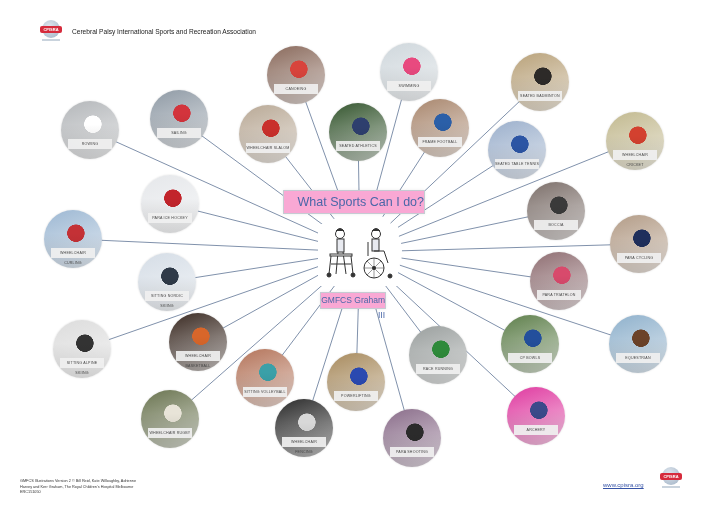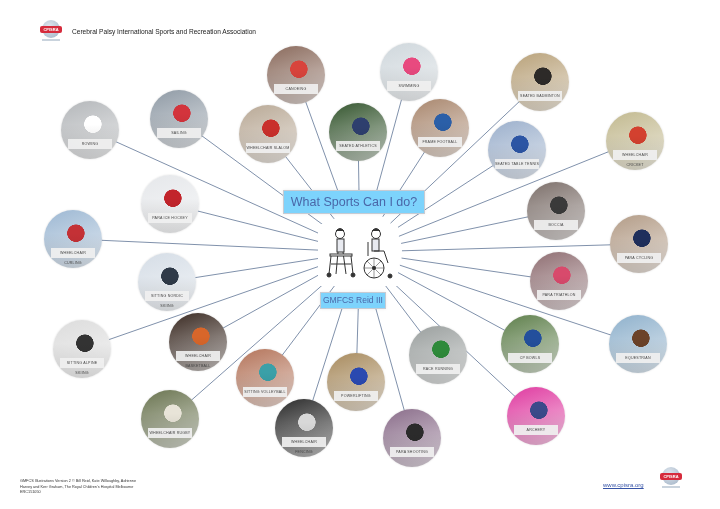--- a/index.html
+++ b/index.html
@@ -6,21 +6,21 @@
   body{width:720px;height:509px;position:relative;overflow:hidden;font-family:"Liberation Sans",sans-serif;}
   #lines{position:absolute;left:0;top:0;width:720px;height:509px;z-index:1;}
   .hdr{position:absolute;left:40px;top:20px;display:flex;align-items:center;z-index:3;}
   .logo{width:22px;height:22px;position:relative;}
   .logo .globe{position:absolute;left:2px;top:0;width:18px;height:18px;border-radius:50%;background:radial-gradient(circle at 40% 35%,#dfe6ee,#9fb1c4);}
   .logo .band{position:absolute;left:0;top:6px;width:22px;height:7px;background:#d62b3c;border-radius:2px;color:#fff;font-size:4px;font-weight:bold;line-height:7px;text-align:center;}
   .logo .tag{position:absolute;left:2px;top:19px;width:18px;height:2px;background:#c9d3dd;}
   .hdr-title{margin-left:10px;font-size:6.6px;color:#222;}
   .circle{position:absolute;border-radius:50%;overflow:hidden;z-index:2;box-shadow:0 0 2px rgba(0,0,0,.15);}
   .circle .lab{position:absolute;left:12%;right:12%;bottom:18%;height:10px;background:rgba(240,240,240,.92);font-size:3.6px;color:#444;text-align:center;line-height:10px;letter-spacing:.2px;}
-  .box{position:absolute;background:#7dd3fc;border:1px solid #c6cbd3;color:#4a67a8;text-align:center;z-index:3;box-shadow:0 0 3px rgba(0,0,0,.08);}
+  .box{position:absolute;background:#f9a8d4;border:1px solid #c6cbd3;color:#4a67a8;text-align:right;z-index:3;box-shadow:0 0 3px rgba(0,0,0,.08);}
   .title-box{left:283px;top:190px;width:140px;height:22px;font-size:12.5px;line-height:22px;}
   .level-box{left:320px;top:292px;width:64px;height:15px;font-size:8.5px;line-height:15px;}
   .figures{position:absolute;left:318px;top:224px;width:80px;height:62px;z-index:3;background:#fff;}
   .footer-text{position:absolute;left:20px;top:479px;font-size:3.8px;line-height:5.6px;color:#333;width:130px;z-index:3;}
   .url{position:absolute;left:603px;top:482px;font-size:6px;color:#3653a6;text-decoration:underline;z-index:3;}
   .logo2{position:absolute;left:660px;top:467px;z-index:3;}
 </style>
 </head>
 <body>
 
@@ -195,21 +195,21 @@
       <path d="M56 27 h10 l4 12"></path>
       <circle cx="56" cy="44" r="10"></circle>
       <circle cx="56" cy="44" r="1.5" fill="#333"></circle>
       <path d="M56 34 v20 M46 44 h20 M49 37 l14 14 M63 37 l-14 14" stroke-width=".5"></path>
       <circle cx="72" cy="52" r="2" fill="#333"></circle>
       <path d="M50 18 v14"></path>
     </g>
   </svg>
 </div>
 
-<div class="box level-box">GMFCS Reid III</div>
+<div class="box level-box">GMFCS Graham III</div>
 
 <div class="footer-text">
   <div>GMFCS Illustrations Version 2 © Bill Reid, Kate Willoughby, Adrienne</div>
   <div>Harvey and Kerr Graham, The Royal Children's Hospital Melbourne</div>
   <div>ERC151050</div>
 </div>
 
 <a class="url">www.cpisra.org</a>
 
 <div class="logo2 logo">

